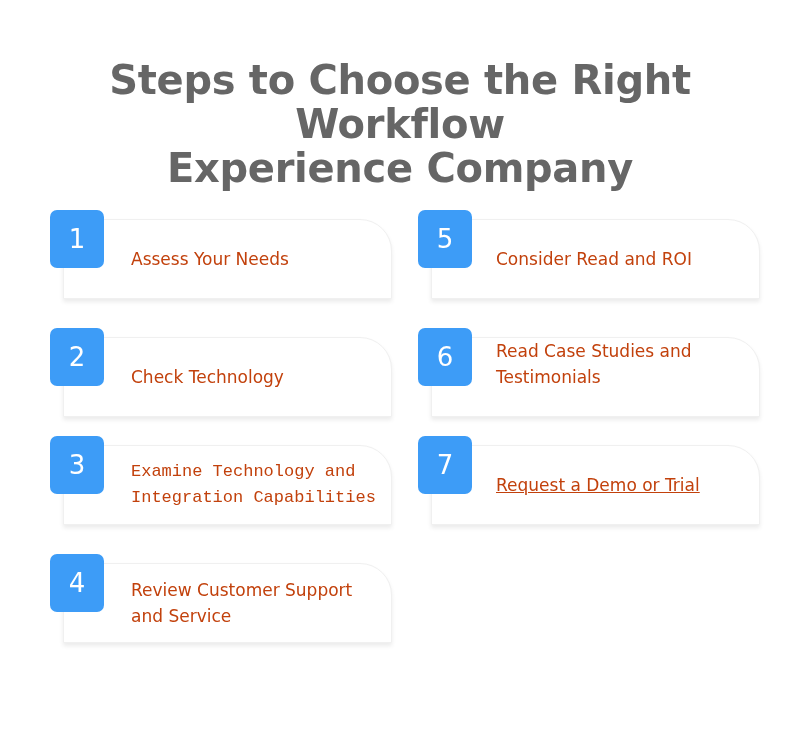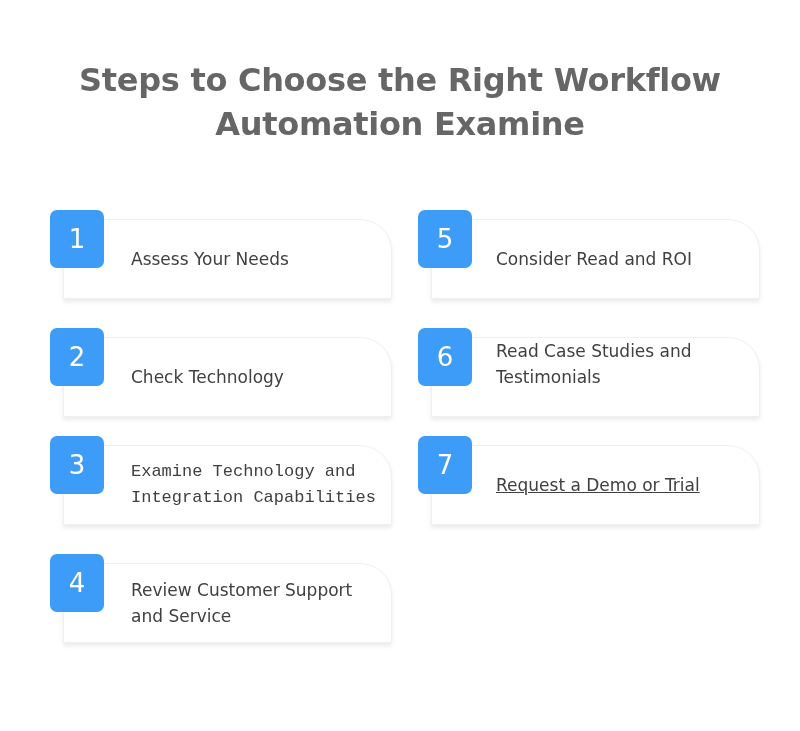--- a/index.html
+++ b/index.html
@@ -1,28 +1,28 @@
 <!DOCTYPE html>
 <html><head>
 <meta charset="utf-8">
 <style>
   html, body { margin:0; padding:0; background:#ffffff; }
   body { width:800px; height:731px; position:relative; overflow:hidden; font-family:"DejaVu Sans", sans-serif; }
-  .title { position:absolute; left:0; top:58px; width:800px; text-align:center; color:#666666; font-weight:bold; font-size:32px; line-height:44px; letter-spacing:-0.3px; }
+  .title { position:absolute; left:0; top:58px; width:800px; text-align:center; color:#666666; font-weight:bold; font-size:40px; line-height:44px; letter-spacing:-0.3px; }
   .step { position:absolute; width:343px; height:90px; }
   .card { position:absolute; left:13px; top:9px; width:329px; height:80px; background:#ffffff; border:1px solid #f0f0f0; border-top-right-radius:32px; box-shadow:0 3px 4px rgba(0,0,0,0.08); box-sizing:border-box; }
   .badge { position:absolute; left:0; top:0; width:54px; height:58px; background:#3d9cf7; border-radius:7px; color:#fff; font-size:26px; line-height:58px; text-align:center; }
-  .label { position:absolute; left:81px; color:#404040; font-size:17px; line-height:26px; width:250px; }
+  .label { position:absolute; left:81px; color:#c2410c; font-size:17px; line-height:26px; width:250px; }
 </style>
 </head>
 <body>
 
 <div class="title">
   <div>Steps to Choose the Right Workflow</div>
-  <div>Automation Examine</div>
+  <div>Experience Company</div>
 </div>
 
 <div class="step" style="left:50px;top:210px;">
   <div class="card"></div>
   <div class="badge">1</div>
   <div class="label" style="top:36px;">Assess Your Needs</div>
 </div>
 
 <div class="step" style="left:50px;top:328px;">
   <div class="card"></div>

